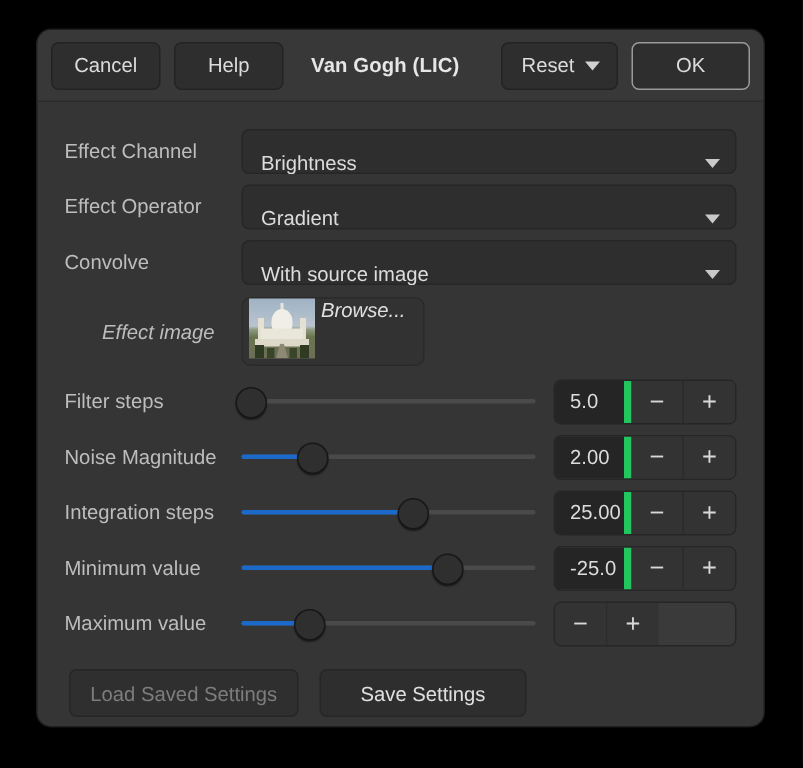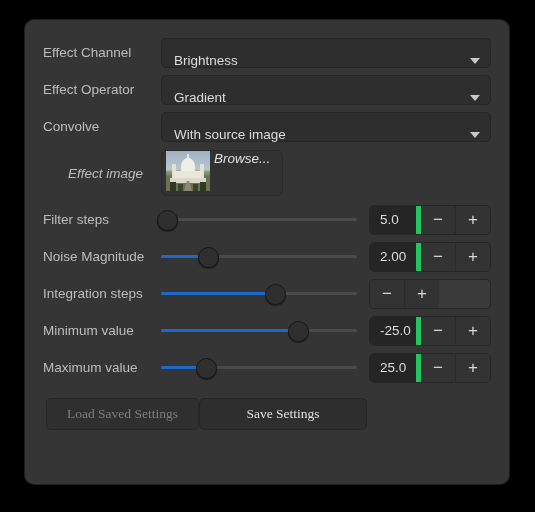--- a/index.html
+++ b/index.html
@@ -290,23 +290,22 @@
     font-size: 17px;
     line-height: 1;
     user-select: none;
   }
   .spin .sbtn.minus { border-right: 1px solid #2b2b2b; }
 
   
   .footer {
     display: flex;
     align-items: center;
-    gap: 0;
+    gap: 14px;
     padding: 12px 0 0 3px;
-    font-family: Liberation Serif, serif;
   }
   .foot-btn {
     height: 32px;
     border-radius: 5px;
     border: 1px solid #262626;
     background: #2e2e2e;
     color: #e0e0e0;
     font-size: 13.5px;
     display: flex;
     align-items: center;
@@ -314,27 +313,43 @@
     cursor: pointer;
     white-space: nowrap;
     box-sizing: border-box;
   }
   .foot-btn.load {
     width: 153px;
     color: #7d7d7d;
     background: #2f2f2f;
     cursor: default;
   }
-  .foot-btn.save { width: 168px; }
+  .foot-btn.save { width: 138px; }
 </style>
 </head>
 <body>
 
 <div class="dialog">
 
+  <div class="headerbar">
+    <div class="hdr-btn cancel">
+      <span>Cancel</span>
+    </div>
+    <div class="hdr-btn help">
+      <span>Help</span>
+    </div>
+    <div class="hdr-title">Van Gogh (LIC)</div>
+    <div class="hdr-btn reset">
+      <span>Reset</span>
+      <span class="caret"></span>
+    </div>
+    <div class="hdr-btn ok">
+      <span>OK</span>
+    </div>
+  </div>
 
   <div class="body">
 
     <div class="row">
       <div class="lbl">Effect Channel</div>
       <div class="combo">
         <span class="txt">Brightness</span>
         <span class="caret"></span>
       </div>
     </div>
@@ -404,20 +419,21 @@
     </div>
 
     <div class="row">
       <div class="lbl">Integration steps</div>
       <div class="slider-wrap">
         <span class="track"></span>
         <span class="fill" style="width:58%"></span>
         <span class="knob" style="left:58%"></span>
       </div>
       <div class="spin">
+        <span class="entry">25.00</span>
         <span class="sbtn minus">−</span>
         <span class="sbtn plus">+</span>
       </div>
     </div>
 
     <div class="row">
       <div class="lbl">Minimum value</div>
       <div class="slider-wrap">
         <span class="track"></span>
         <span class="fill" style="width:70%"></span>
@@ -431,21 +447,20 @@
     </div>
 
     <div class="row">
       <div class="lbl">Maximum value</div>
       <div class="slider-wrap">
         <span class="track"></span>
         <span class="fill" style="width:23%"></span>
         <span class="knob" style="left:23%"></span>
       </div>
       <div class="spin">
-        <span class="entry">25.0</span>
         <span class="sbtn minus">−</span>
         <span class="sbtn plus">+</span>
       </div>
     </div>
 
     <div class="footer">
       <div class="foot-btn load">
         <span>Load Saved Settings</span>
       </div>
       <div class="foot-btn save">

